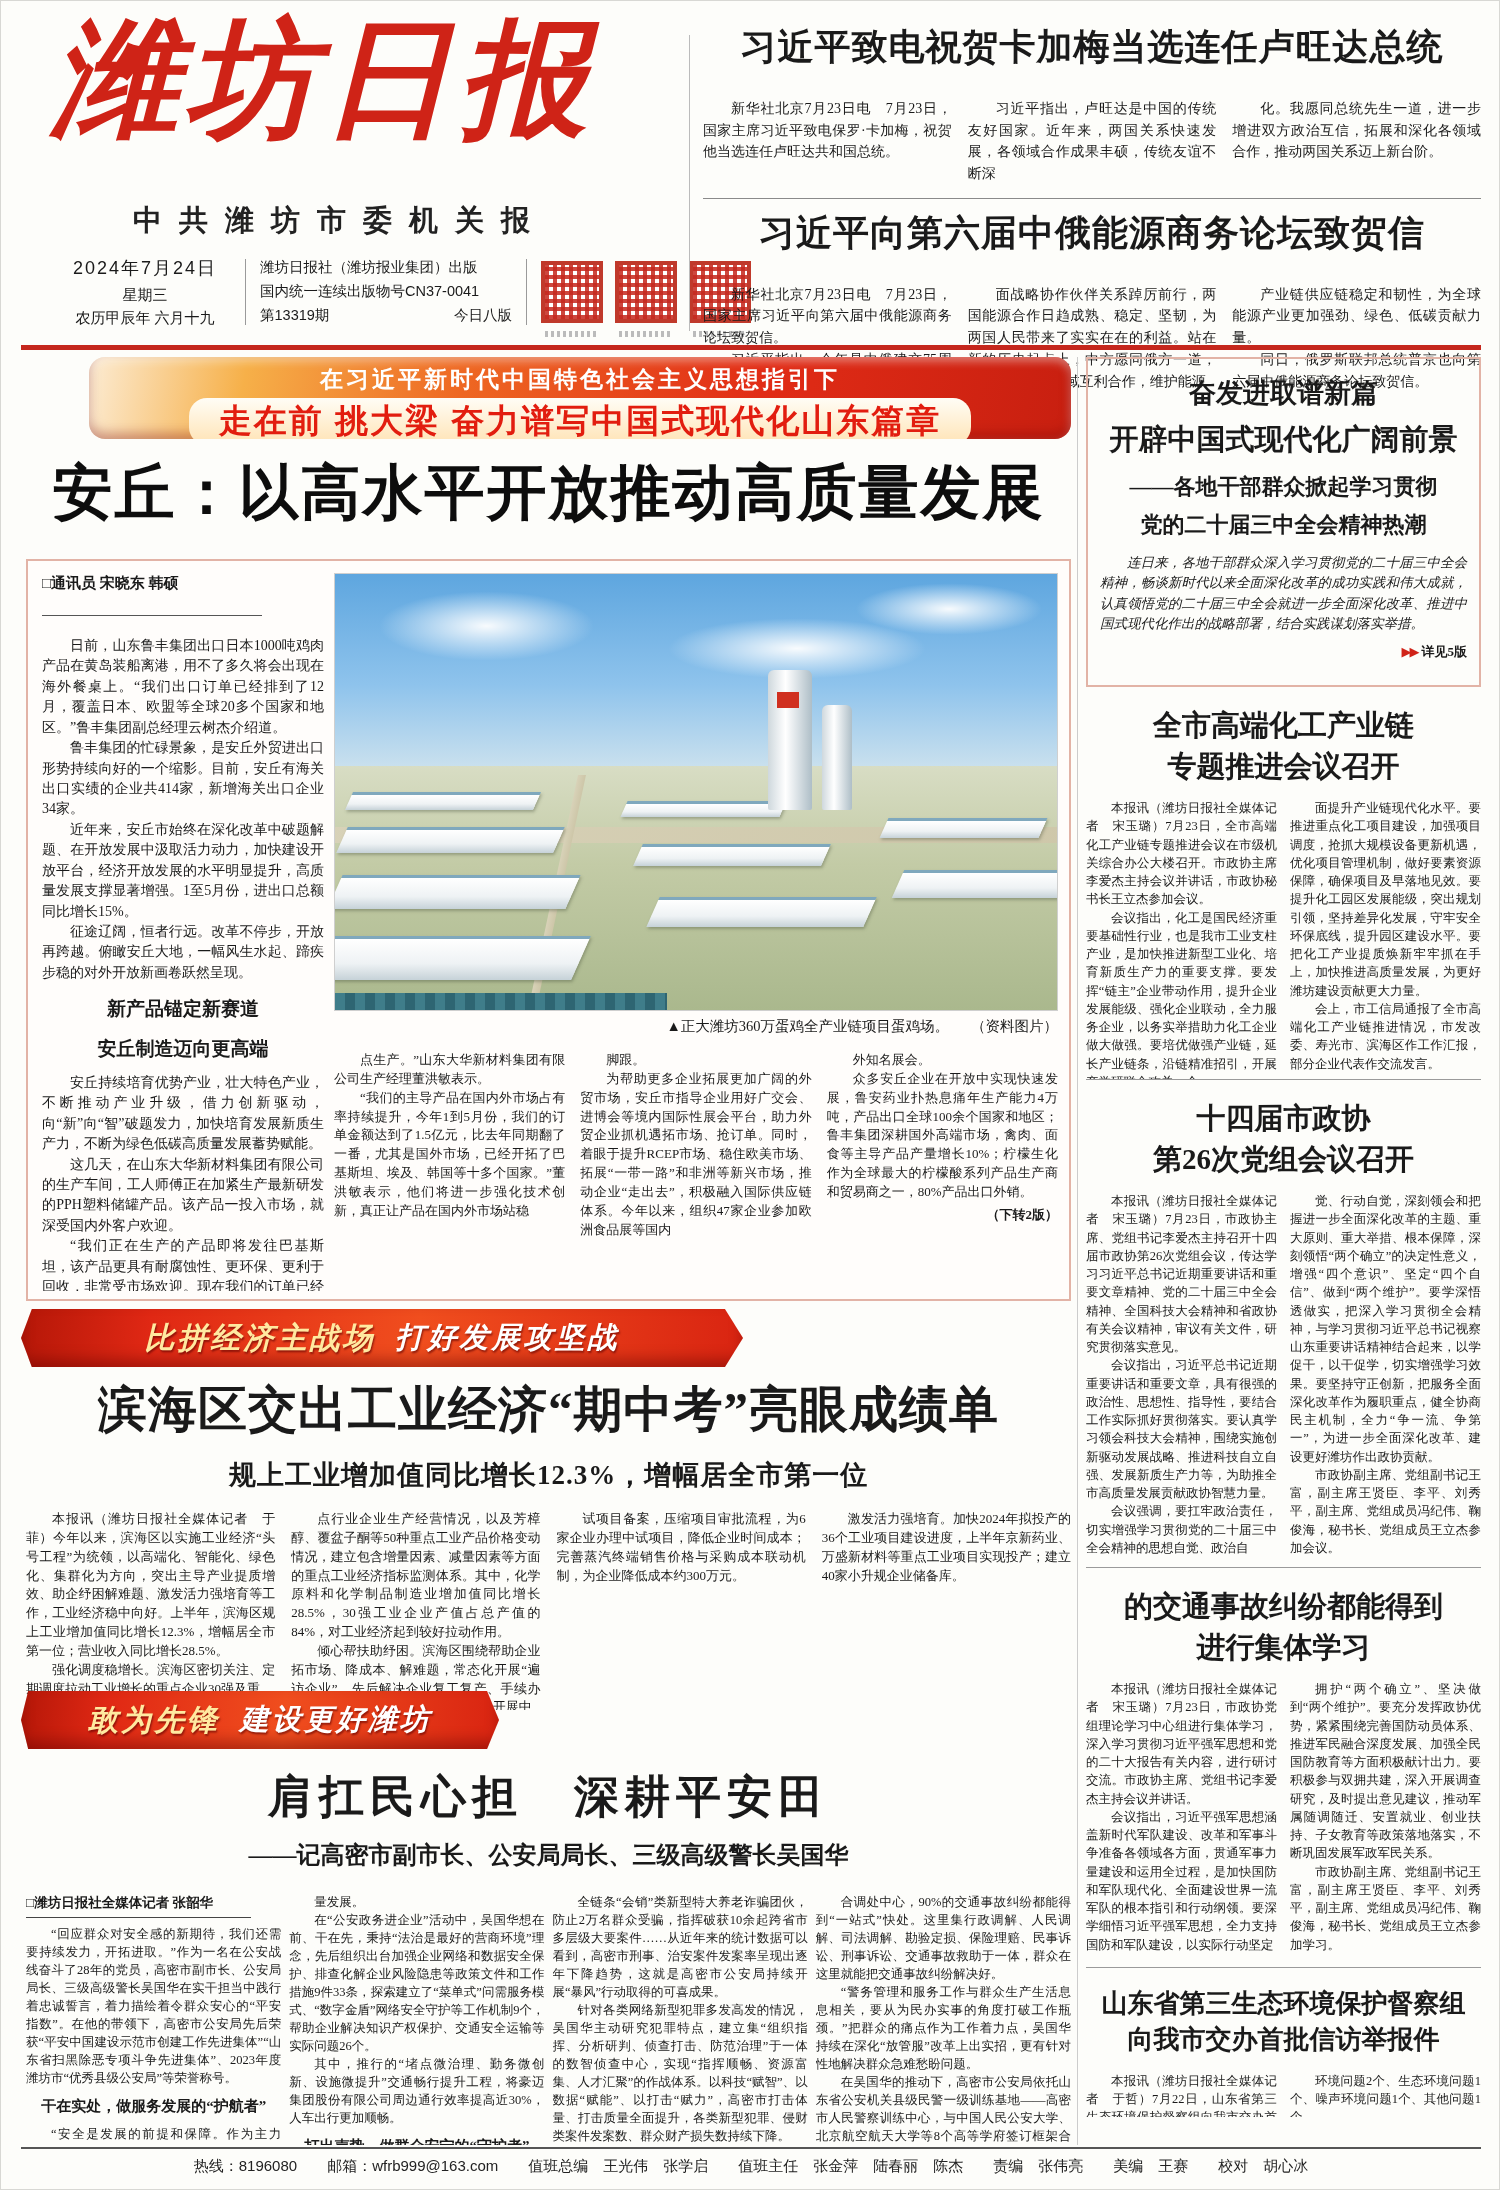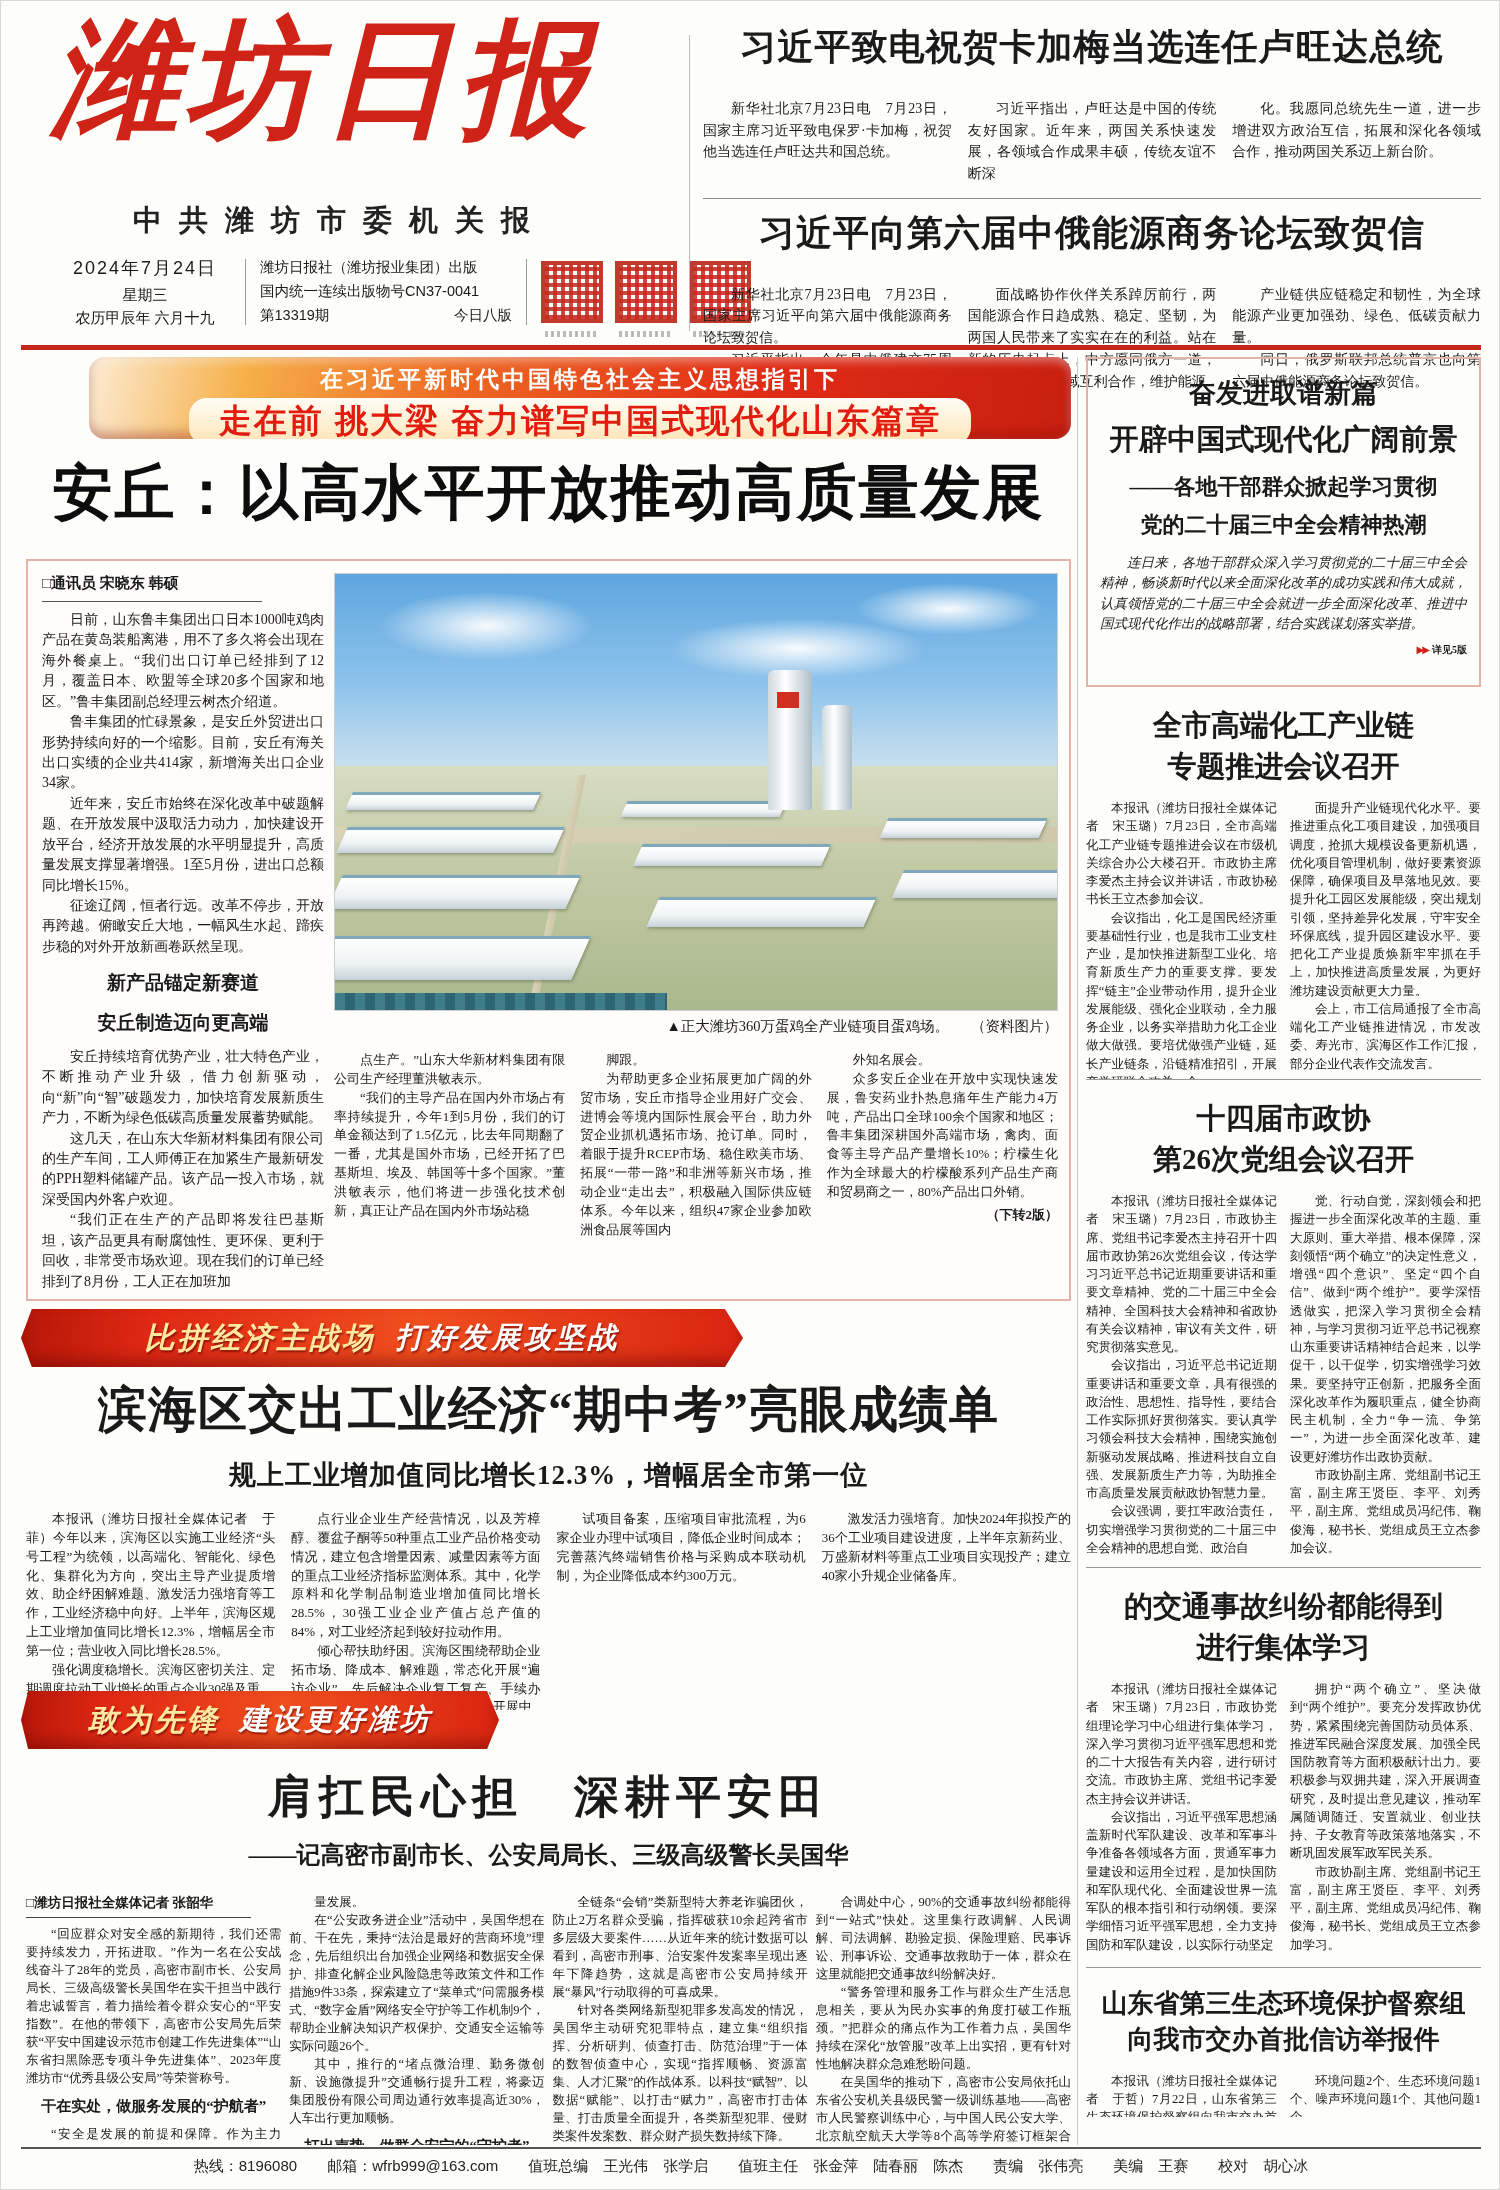--- a/index.html
+++ b/index.html
@@ -45,21 +45,21 @@
     background:linear-gradient(100deg,#fcecd4 0%,#f6b049 16%,#ee6722 38%,#e12c16 68%,#c81f10 100%);
     box-shadow:inset 0 -6px 12px rgba(120,0,0,.35), inset 0 4px 10px rgba(255,255,255,.45);}
   .b1-l1{color:#fff;font-size:23px;font-weight:bold;margin-top:7px;letter-spacing:3px;font-family:"Liberation Sans",sans-serif;}
   .b1-l2{display:inline-block;margin-top:3px;padding:1px 30px;border-radius:18px;font-size:33px;font-weight:900;
     color:#e21d0f;background:linear-gradient(180deg,#fffdf6,#ffe3b4);letter-spacing:2px;font-family:"Liberation Sans",sans-serif;}
 
   
   #main-headline{left:25px;top:452px;width:1045px;text-align:center;font-size:60px;font-weight:900;letter-spacing:2px;color:#0d0d0d;}
   #anqiu-box{left:25px;top:558px;width:1045px;height:742px;border:2px solid var(--box_border);background:#fffdfb;}
   .aq-left{position:absolute;left:14px;top:12px;width:282px;height:718px;font-size:14px;line-height:1.46;overflow:hidden;}
-  .aq-byline{font-size:15px;font-weight:bold;padding-bottom:6px;margin-bottom:8px;border-bottom:1px solid #555;width:78%;}
+  .aq-byline{font-size:15px;font-weight:bold;padding-bottom:20px;margin-bottom:20px;border-bottom:1px solid #555;width:78%;}
   .aq-subhead{text-align:center;font-weight:bold;font-size:19px;margin-top:12px;}
   .aq-subhead.last{margin-bottom:10px;}
   .aq-photo{position:absolute;left:306px;top:12px;width:724px;height:438px;overflow:hidden;border:1px solid #cfcfcf;}
   .aq-cap{position:absolute;left:306px;top:456px;width:724px;text-align:right;font-size:14.5px;}
   .aq-cap .credit{margin-left:22px;}
   .aq-cols{position:absolute;left:306px;top:490px;width:724px;height:240px;display:flex;gap:15px;}
   .aq-col{flex:1;font-size:13px;line-height:1.45;overflow:hidden;}
   .jump-line{text-align:right;font-weight:bold;margin-top:4px;}
 
   
@@ -105,21 +105,21 @@
 
   
   #sidebar{left:1085px;top:356px;width:395px;}
   #sidebar-vline{left:1076px;top:356px;width:1px;height:1788px;background:#ccc;}
   .sb-box1{border:2px solid var(--box_border);padding:16px 12px 10px;height:330px;text-align:center;overflow:hidden;}
   .sb1-l1{font-size:27px;font-weight:900;}
   .sb1-l2{font-size:29px;font-weight:900;margin-top:9px;}
   .sb1-l3{font-size:22px;font-weight:bold;margin-top:12px;}
   .sb1-l4{font-size:22px;font-weight:bold;margin-top:8px;}
   .sb1-body{text-align:justify;font-size:13.5px;line-height:1.5;margin-top:13px;font-style:italic;}
-  .sb1-more{text-align:right;margin-top:9px;font-size:10px;font-weight:bold;}
+  .sb1-more{text-align:right;margin-top:9px;font-size:13px;font-weight:bold;}
   .sb1-more .arrows{color:#d02318;letter-spacing:-2px;margin-right:4px;}
   .sb-art{padding:18px 0 8px;overflow:hidden;}
   .sb-art + .sb-art{border-top:1px solid #9a9a9a;}
   .sb-head{text-align:center;font-size:29px;font-weight:900;line-height:1.4;}
   .sb-head.small{font-size:26px;}
   .sb-cols{display:flex;gap:13px;margin-top:13px;}
   .sb-col{flex:1;font-size:12.5px;line-height:1.46;overflow:hidden;} .h-a1{height:392px;} .h-a2{height:488px;} .h-a3{height:400px;} .h-a4{height:150px;}
   .c-a1{height:300px;} .c-a2{height:380px;} .c-a3{height:292px;} .c-a4{height:118px;}
 
   

